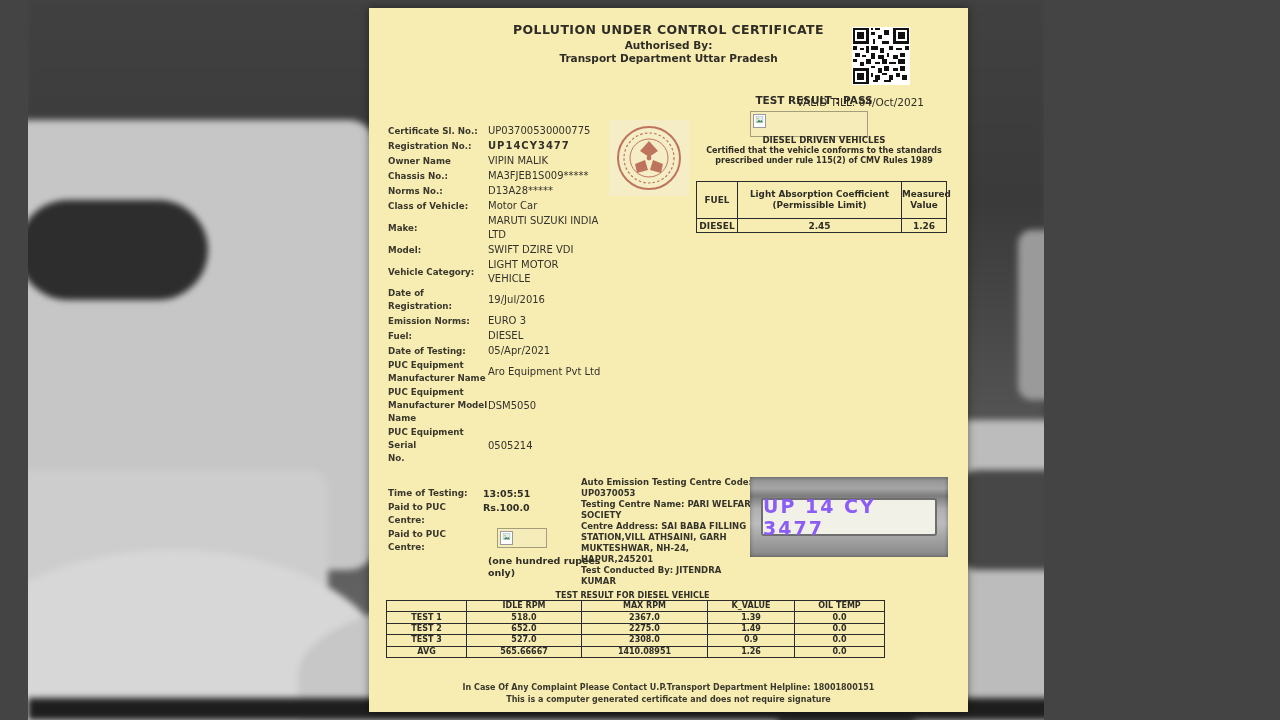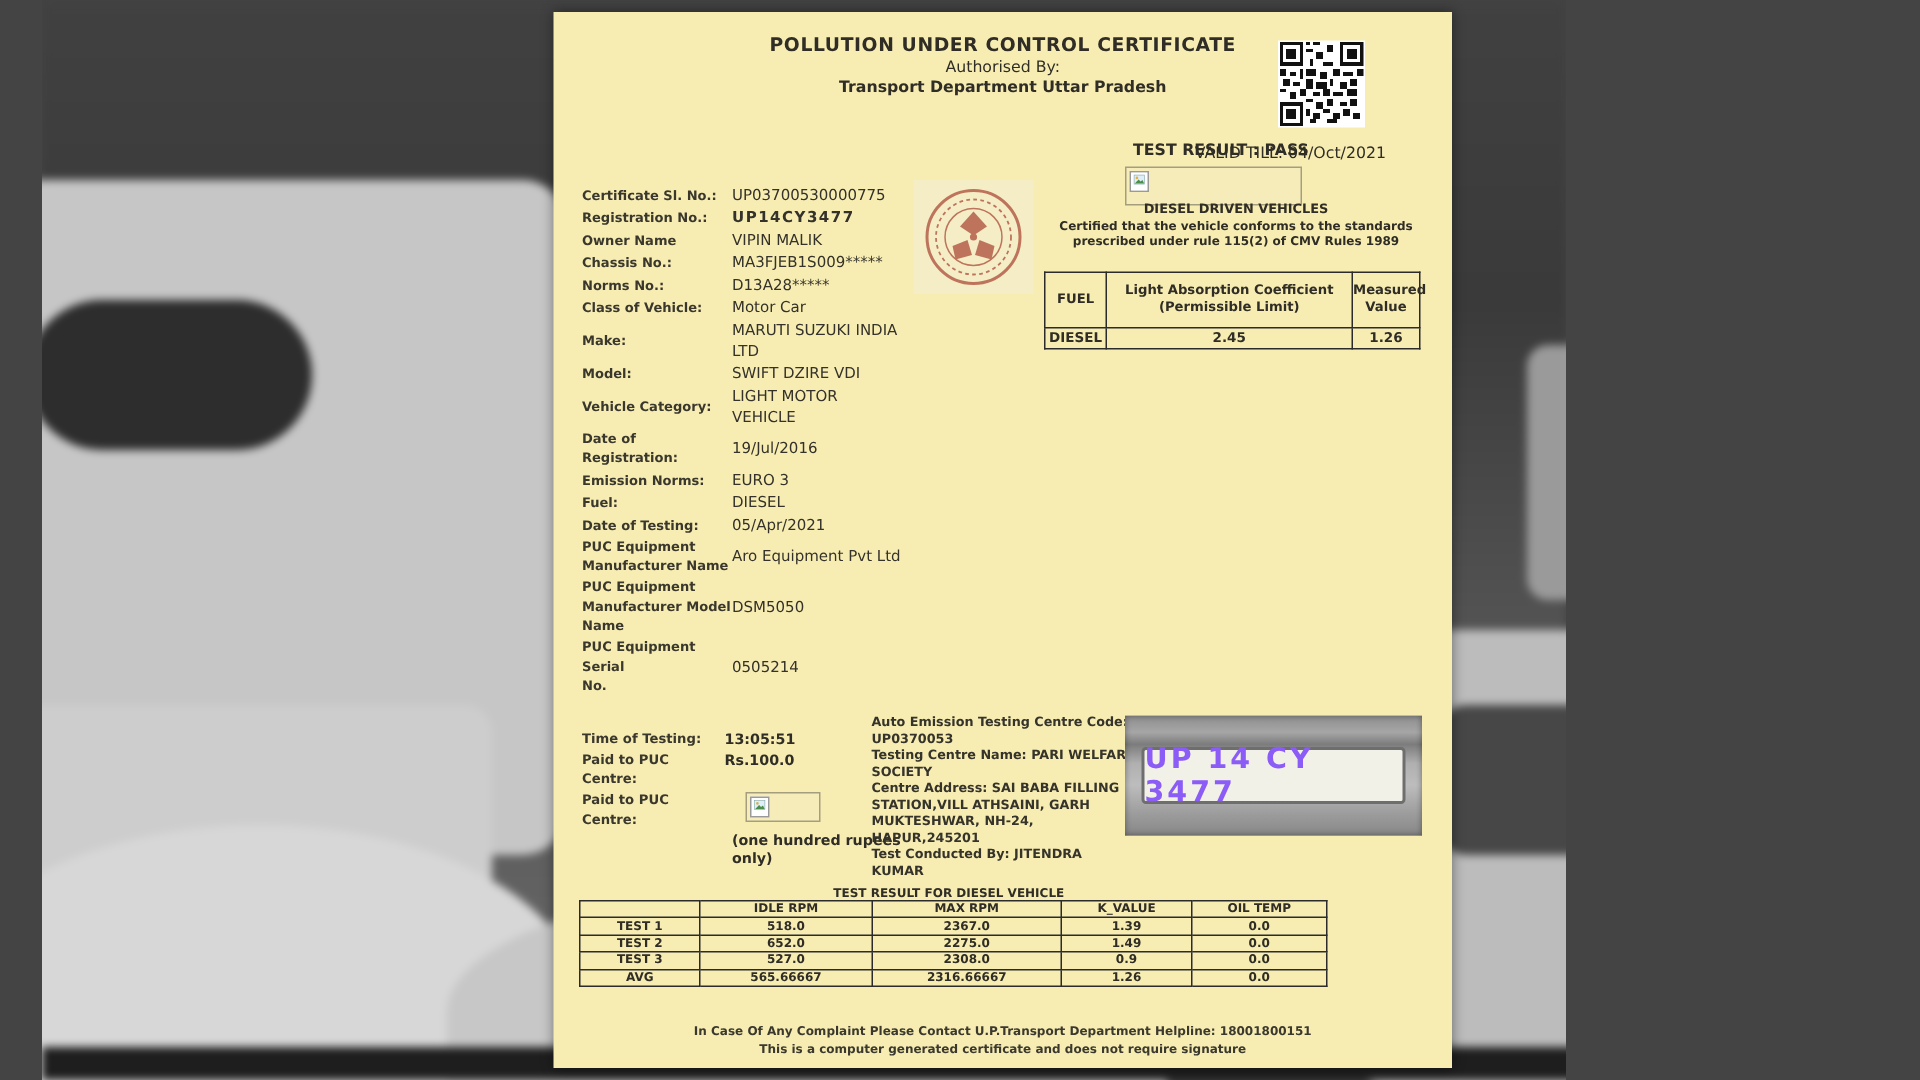--- a/index.html
+++ b/index.html
@@ -25,21 +25,21 @@
   .b-roofbc{left:270px;top:590px;width:480px;height:170px;background:#c7c7c7;border-radius:50% 50% 0 0;}
   .b-strip{left:0;top:698px;width:1280px;height:22px;background:#1e1e1e;border-radius:0;}
 
   
   .cert{position:absolute;left:341px;top:8px;width:599px;height:704px;
     background:#f7edb3;color:#2f2d25;box-shadow:0 0 8px rgba(0,0,0,.45);}
   .abs{position:absolute;}
   .ctr{text-align:center;}
 
   .cert-title{left:0;top:14px;width:100%;font-size:12.5px;font-weight:700;letter-spacing:.4px;}
-  .auth-by{left:0;top:31px;width:100%;font-size:10.5px;font-weight:400;}
+  .auth-by{left:0;top:31px;width:100%;font-size:10.5px;font-weight:700;}
   .dept{left:0;top:44px;width:100%;font-size:10.5px;font-weight:700;}
 
   .qr{left:483px;top:19px;width:58px;height:58px;background:#fff;padding:1px;box-sizing:border-box;}
   .qr svg{display:block;width:100%;height:100%;}
 
   .result-line{left:335px;top:86px;width:220px;font-size:10.5px;font-weight:700;text-align:center;}
   .valid-line{left:335px;top:88px;width:220px;font-size:10.5px;font-weight:400;text-align:right;}
 
   .img-ph{border:1px solid #a59e7c;background:#f5ecb9;box-sizing:border-box;}
   .ph-top{left:381px;top:103px;width:118px;height:26px;}
@@ -379,21 +379,21 @@
         <tr>
           <td>TEST 3</td>
           <td>527.0</td>
           <td>2308.0</td>
           <td>0.9</td>
           <td>0.0</td>
         </tr>
         <tr>
           <td>AVG</td>
           <td>565.66667</td>
-          <td>2316.66667</td>
+          <td>1410.08951</td>
           <td>1.26</td>
           <td>0.0</td>
         </tr>
       </tbody>
         </table>
     </div>
 
     <div class="abs footer1 ctr">In Case Of Any Complaint Please Contact U.P.Transport Department Helpline: 18001800151</div>
     <div class="abs footer2 ctr">This is a computer generated certificate and does not require signature</div>
 

